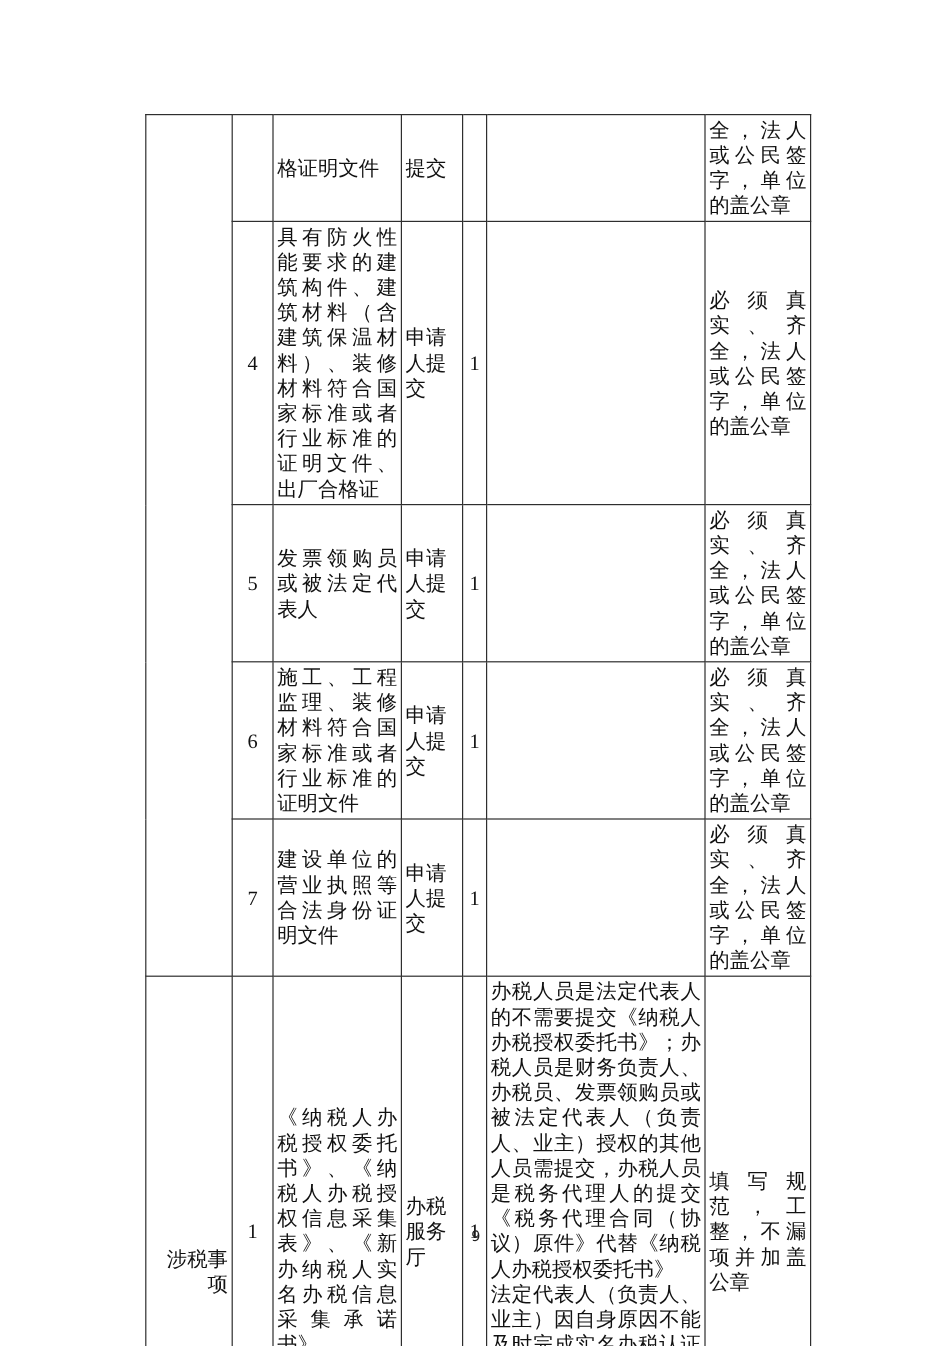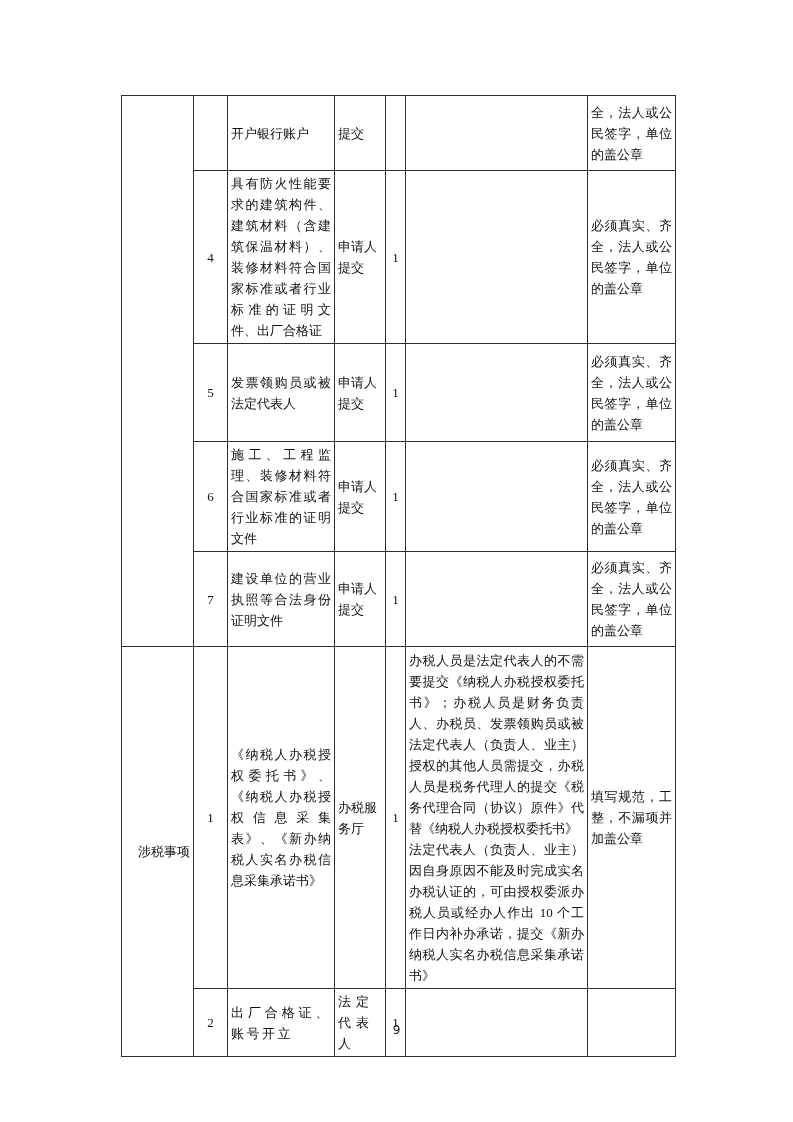--- a/index.html
+++ b/index.html
@@ -16,21 +16,21 @@
   }
   table.doc-table {
     position: absolute; left: 121px; top: 95px;
     width: 554px;
     border-collapse: collapse;
     table-layout: fixed;
   }
   table.doc-table td {
     border: 1px solid #2e2e2e;
     padding: 2px 3px;
-    font-size: 13px;
+    font-size: 17px;
     line-height: 21px;
     vertical-align: middle;
     overflow: hidden;
     word-break: break-all;
   }
   .r0 { height: 75px; }
   .r1 { height: 169px; }
   .r2 { height: 98px; }
   .r3 { height: 96px; }
   .r4 { height: 95px; }
@@ -65,21 +65,21 @@
       <col style="width:51px">
       <col style="width:20px">
       <col style="width:182px">
       <col style="width:88px">
     </colgroup>
     <tbody>
 
       <tr class="r0">
         <td class="c-cat" rowspan="5"></td>
         <td class="c-num v-top"></td>
-        <td class="c-mat v-top">开户银行账户</td>
+        <td class="c-mat v-top">格证明文件</td>
         <td class="c-sub v-top">提交</td>
         <td class="c-cnt v-top"></td>
         <td class="c-rem v-top"></td>
         <td class="c-req v-top">全，法人或公民签字，单位的盖公章</td>
       </tr>
       <tr class="r1">
         <td class="c-num">4</td>
         <td class="c-mat">具有防火性能要求的建筑构件、建筑材料（含建筑保温材料）、装修材料符合国家标准或者行业标准的证明文件、出厂合格证</td>
         <td class="c-sub">申请人提交</td>
         <td class="c-cnt">1</td>

